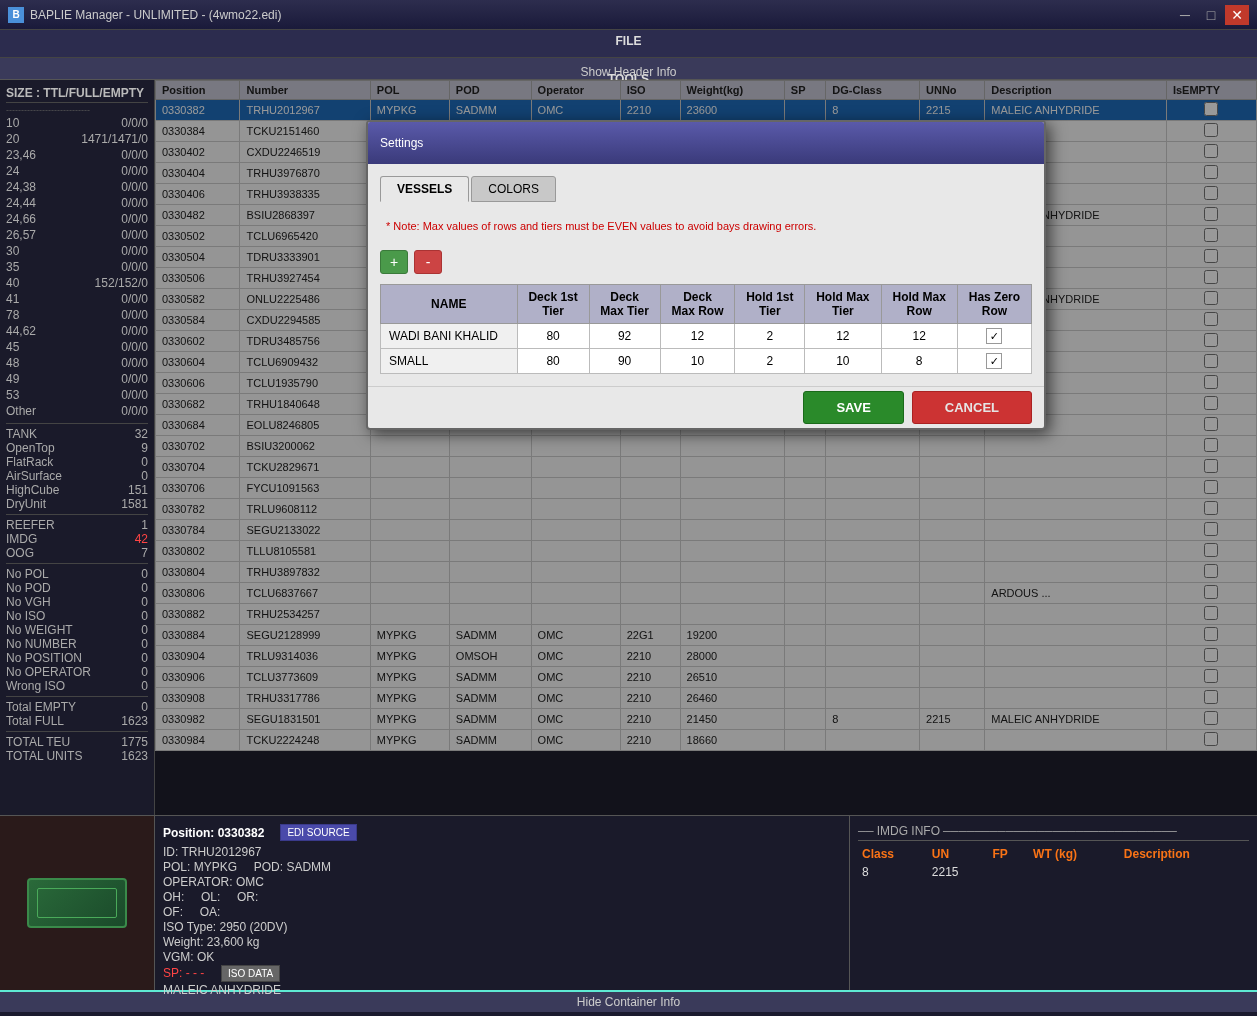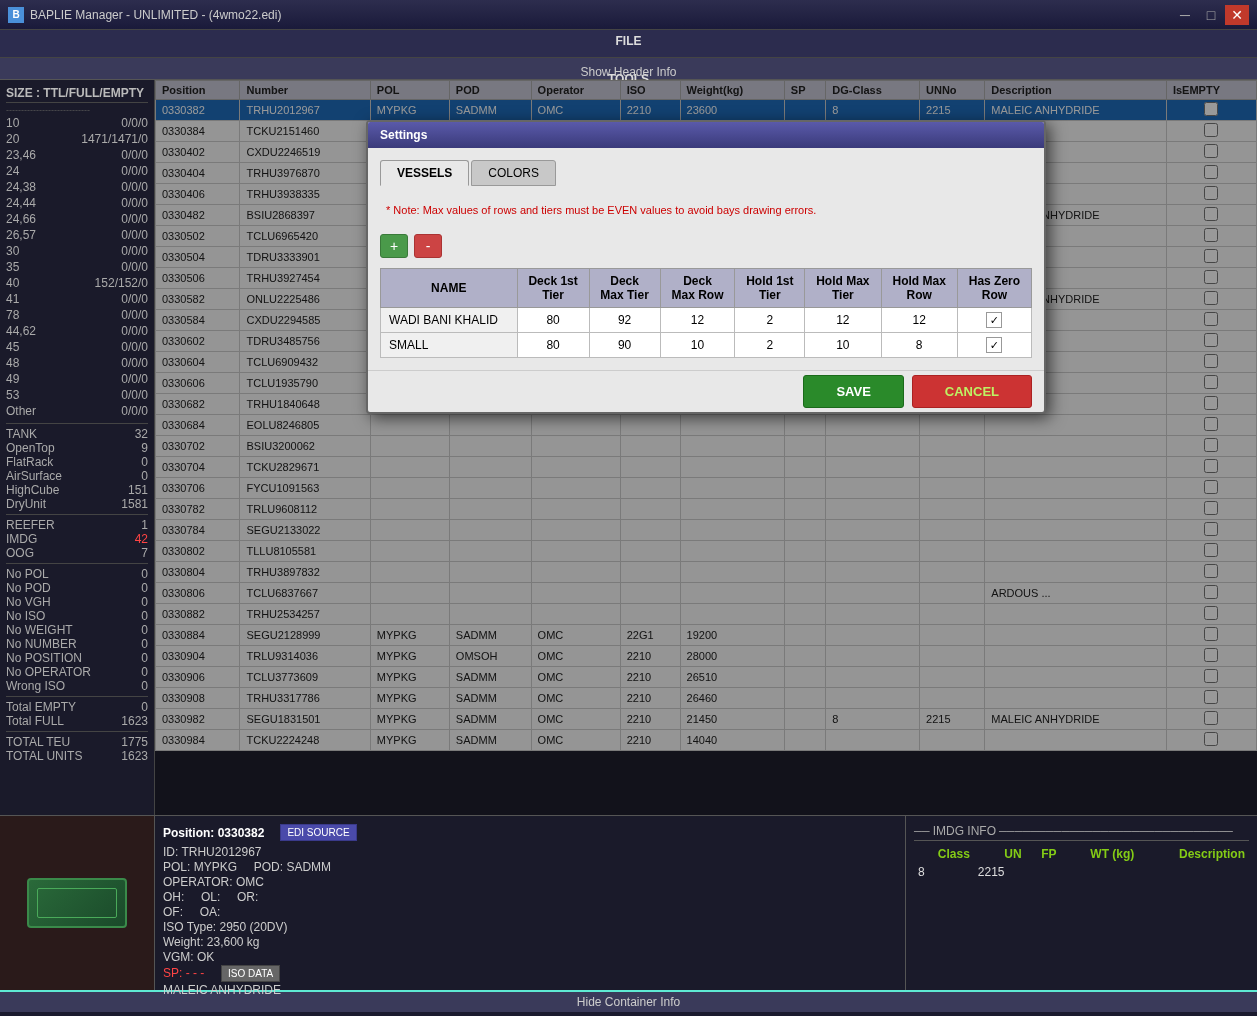--- a/index.html
+++ b/index.html
@@ -160,38 +160,38 @@
     .container-info {
       flex: 1;
       padding: 8px;
       color: #ccc;
       font-size: 11px;
     }
     .container-info .pos-title { color: white; font-weight: bold; font-size: 12px; }
     .container-info .field-row { margin: 1px 0; }
     .container-info .sp-val { color: #ff4444; }
     .imdg-info {
-      width: 352px;
+      width: 408px;
       border-left: 1px solid #555;
       padding: 8px;
       color: #ccc;
     }
     .imdg-info .imdg-header {
       color: #aaa;
       font-size: 11px;
       margin-bottom: 4px;
       border-bottom: 1px solid #555;
       padding-bottom: 2px;
     }
     .imdg-table {
       width: 100%;
       border-collapse: collapse;
       font-size: 11px;
     }
-    .imdg-table th { color: #84cc16; padding: 2px 4px; text-align: right; }
+    .imdg-table th { color: #f97316; padding: 2px 4px; text-align: left; }
     .imdg-table td { color: #ddd; padding: 2px 4px; }
 
     
     .modal-overlay {
       position: absolute;
       top: 0; left: 0; right: 0; bottom: 0;
       background: rgba(0,0,0,0.4);
       display: flex;
       align-items: flex-start;
       justify-content: center;
@@ -201,23 +201,23 @@
     .modal {
       background: #e8e8e8;
       border: 2px solid #666;
       border-radius: 4px;
       width: 680px;
       box-shadow: 4px 4px 16px rgba(0,0,0,0.6);
     }
     .modal-title-bar {
       background: linear-gradient(to bottom, #5a5aaa, #3a3a7a);
       color: white;
-      padding: 6px 12px;
+      padding: 14px 12px;
       font-size: 13px;
-      font-weight: bold;
+      font-weight: normal;
       border-radius: 2px 2px 0 0;
       display: flex;
       align-items: flex-start;
     }
     .modal-body { padding: 12px; }
     .modal-tabs {
       display: flex;
       gap: 2px;
       margin-bottom: 12px;
     }
@@ -288,21 +288,21 @@
       color: white;
       border: 1px solid #1a6a1a;
       cursor: pointer;
       font-size: 13px;
       font-weight: bold;
       border-radius: 3px;
     }
     .btn-cancel {
       padding: 8px 32px;
       background: #cc3333;
-      color: #bef264;
+      color: #e5e5e5;
       border: 1px solid #aa2222;
       cursor: pointer;
       font-size: 13px;
       font-weight: bold;
       border-radius: 3px;
     }
     .checkbox-check {
       width: 16px; height: 16px;
       background: white;
       border: 1px solid #999;
@@ -984,21 +984,21 @@
             <td>MALEIC ANHYDRIDE</td>
             <td class="checkbox-cell"><input type="checkbox" class="cb" style=""></td>
           </tr>
           <tr>
             <td>0330984</td>
             <td>TCKU2224248</td>
             <td>MYPKG</td>
             <td>SADMM</td>
             <td>OMC</td>
             <td>2210</td>
-            <td>14040</td>
+            <td>18660</td>
             <td></td>
             <td></td>
             <td></td>
             <td></td>
             <td class="checkbox-cell"><input type="checkbox" class="cb" style=""></td>
           </tr>
         </tbody>
     </table>
 
     <div class="modal-overlay">

